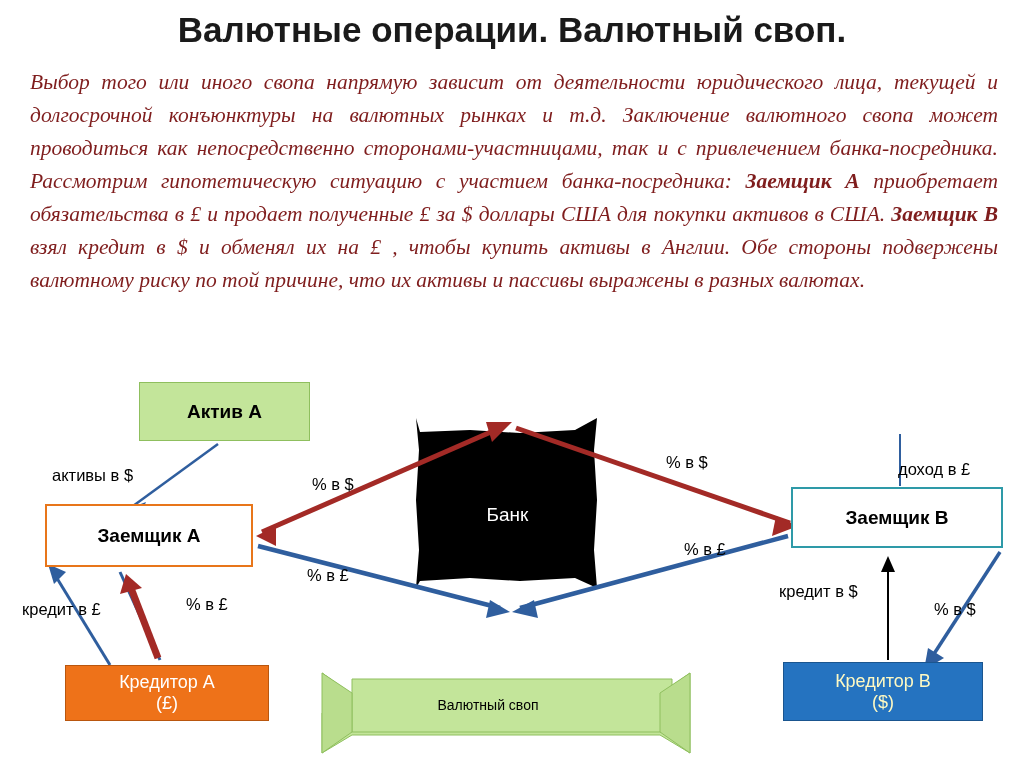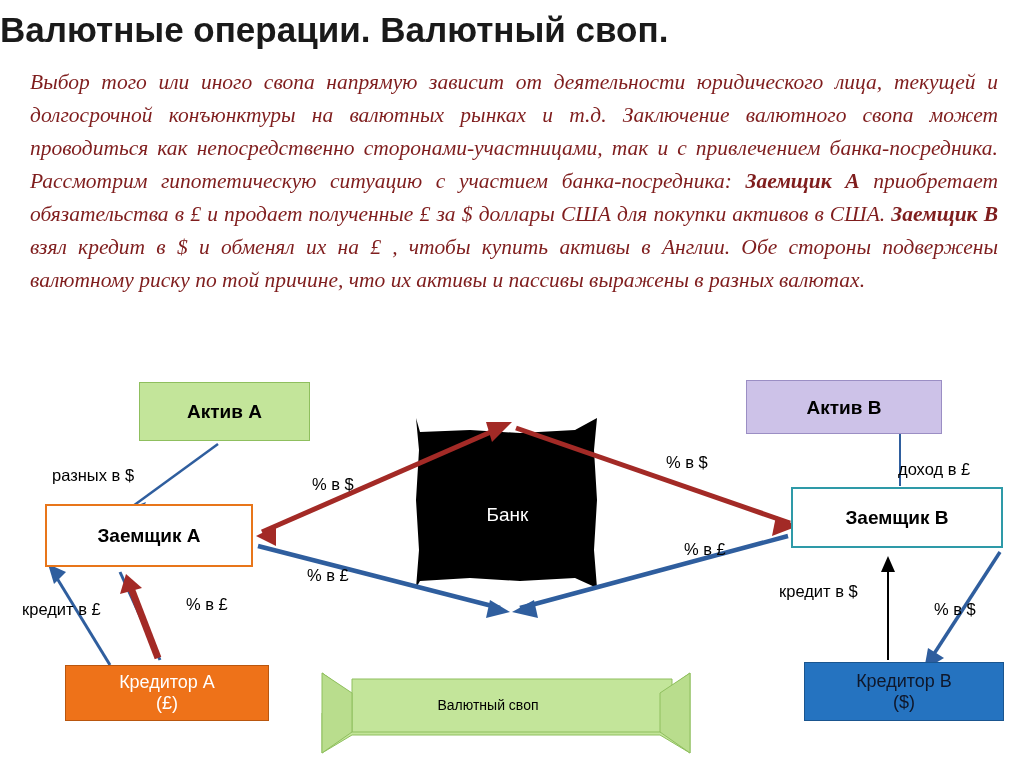--- a/index.html
+++ b/index.html
@@ -15,21 +15,21 @@
     overflow: hidden;
     font-family: "Liberation Sans", sans-serif;
   }
 
   
   #title {
     position: absolute;
     left: 0;
     top: 10px;
     width: 1024px;
-    text-align: left;
+    text-align: center;
     font-size: 35px;
     font-weight: bold;
     color: #1a1a1a;
     letter-spacing: 0px;
   }
 
   
   #para {
     position: absolute;
     left: 30px;
@@ -114,23 +114,22 @@
     background: #ee7219;
     border: 1px solid #b9560e;
     color: #ffffff;
     font-size: 18px;
   }
   
   #creditor-b {
     left: 783px; top: 302px; width: 200px; height: 59px;
     background: #2573c0;
     border: 1px solid #1a558f;
-    color: #0f172a;
+    color: #fef9c3;
     font-size: 18px;
-    margin-left: 21px;
   }
   
   #bank-label {
     position: absolute;
     left: 420px; top: 140px; width: 175px; height: 30px;
     display: flex; align-items: center; justify-content: center;
     color: #ffffff;
     font-size: 19px;
   }
   
@@ -223,37 +222,36 @@
         <line x1="888" y1="300" x2="888" y2="208"></line>
         <polygon points="888,196 881,212 895,212" fill="#000000" stroke="none"></polygon>
       </g>
 
       <g stroke="#2f5e9e" stroke-width="2" fill="none">
         <line x1="900" y1="74" x2="900" y2="126"></line>
       </g>
     </svg>
 
     <div class="node" id="asset-a">Актив А</div>
-    <div class="node" id="asset-b">Актив В</div>
     <div class="node" id="borrower-a">Заемщик А</div>
     <div class="node" id="borrower-b">Заемщик В</div>
 
     <div class="node two-line" id="creditor-a">
       <span>Кредитор А</span>
       <span>(£)</span>
     </div>
     <div class="node two-line" id="creditor-b">
       <span>Кредитор В</span>
       <span>($)</span>
     </div>
 
     <div id="bank-label">Банк</div>
     <div id="ribbon-label">Валютный своп</div>
 
-    <div class="edge-label" style="left:52px; top:106px;">разных в $</div>
+    <div class="edge-label" style="left:52px; top:106px;">активы в $</div>
     <div class="edge-label" style="left:898px; top:86px;margin-top:14px;">доход в £</div>
     <div class="edge-label" style="left:312px; top:115px;">% в $</div>
     <div class="edge-label" style="left:666px; top:93px;">% в $</div>
     <div class="edge-label" style="left:307px; top:206px;">% в £</div>
     <div class="edge-label" style="left:684px; top:180px;">% в £</div>
     <div class="edge-label" style="left:186px; top:235px;">% в £</div>
     <div class="edge-label" style="left:934px; top:240px;">% в $</div>
     <div class="edge-label" style="left:22px; top:240px;">кредит в £</div>
     <div class="edge-label" style="left:779px; top:222px;">кредит в $</div>
 

